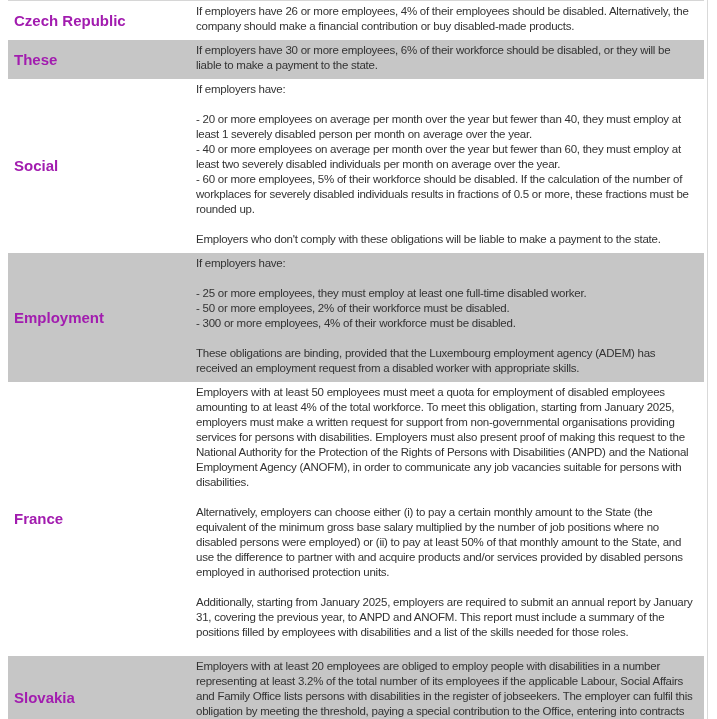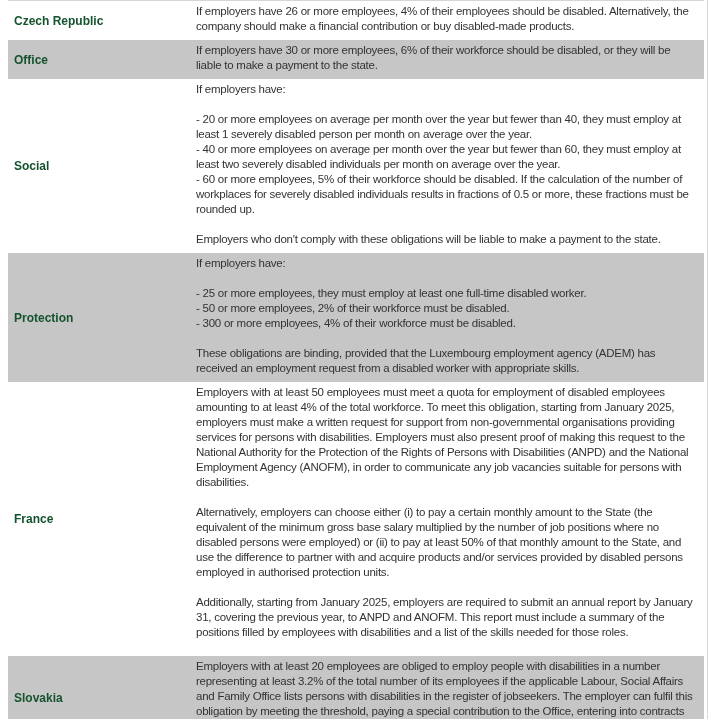--- a/index.html
+++ b/index.html
@@ -37,23 +37,23 @@
   }
   .row.shaded {
     background: #c6c6c6;
   }
   .cell-country {
     flex: 0 0 152px;
     width: 152px;
     display: flex;
     align-items: center;
     padding-left: 6px;
-    font-size: 12px;
+    font-size: 15px;
     font-weight: bold;
-    color: #14532d;
+    color: #a21caf;
     line-height: 14px;
   }
   .cell-desc {
     flex: 1;
     padding: 3px 10px 6px 0;
     font-size: 11.5px;
     line-height: 15px;
     letter-spacing: -0.25px;
     color: #333333;
     white-space: pre-line;
@@ -72,37 +72,37 @@
 <div class="page">
 
   <div class="quota-table">
 
     <div class="row r1">
       <div class="cell-country">Czech Republic</div>
       <div class="cell-desc">If employers have 26 or more employees, 4% of their employees should be disabled. Alternatively, the company should make a financial contribution or buy disabled-made products.</div>
     </div>
 
     <div class="row r2 shaded">
-      <div class="cell-country">Office</div>
+      <div class="cell-country">These</div>
       <div class="cell-desc">If employers have 30 or more employees, 6% of their workforce should be disabled, or they will be liable to make a payment to the state.</div>
     </div>
 
     <div class="row r3">
       <div class="cell-country">Social</div>
       <div class="cell-desc">If employers have:
 
 - 20 or more employees on average per month over the year but fewer than 40, they must employ at least 1 severely disabled person per month on average over the year.
 - 40 or more employees on average per month over the year but fewer than 60, they must employ at least two severely disabled individuals per month on average over the year.
 - 60 or more employees, 5% of their workforce should be disabled. If the calculation of the number of workplaces for severely disabled individuals results in fractions of 0.5 or more, these fractions must be rounded up.
 
 Employers who don't comply with these obligations will be liable to make a payment to the state.</div>
     </div>
 
     <div class="row r4 shaded">
-      <div class="cell-country">Protection</div>
+      <div class="cell-country">Employment</div>
       <div class="cell-desc">If employers have:
 
 - 25 or more employees, they must employ at least one full-time disabled worker.
 - 50 or more employees, 2% of their workforce must be disabled.
 - 300 or more employees, 4% of their workforce must be disabled.
 
 These obligations are binding, provided that the Luxembourg employment agency (ADEM) has received an employment request from a disabled worker with appropriate skills.</div>
     </div>
 
     <div class="row r5">

